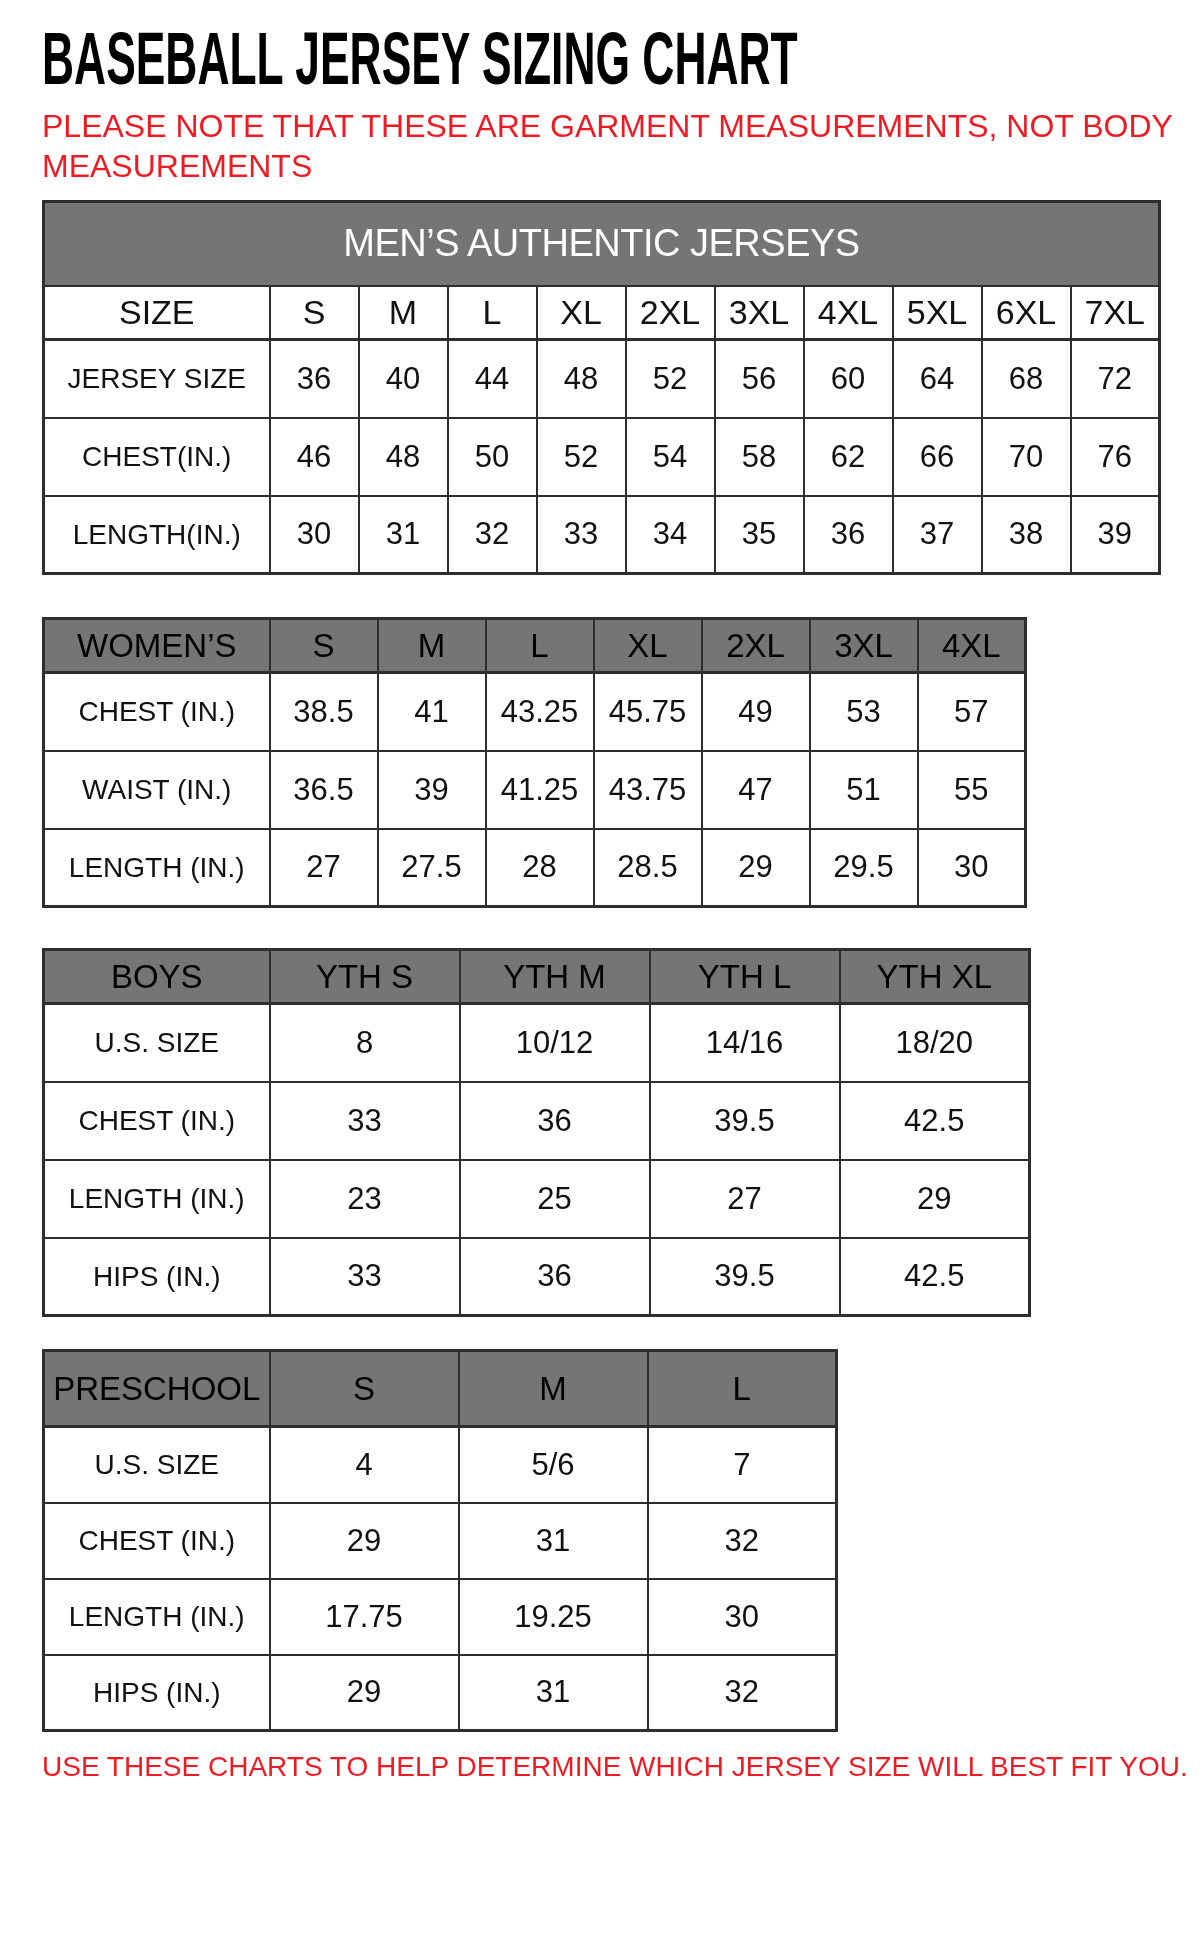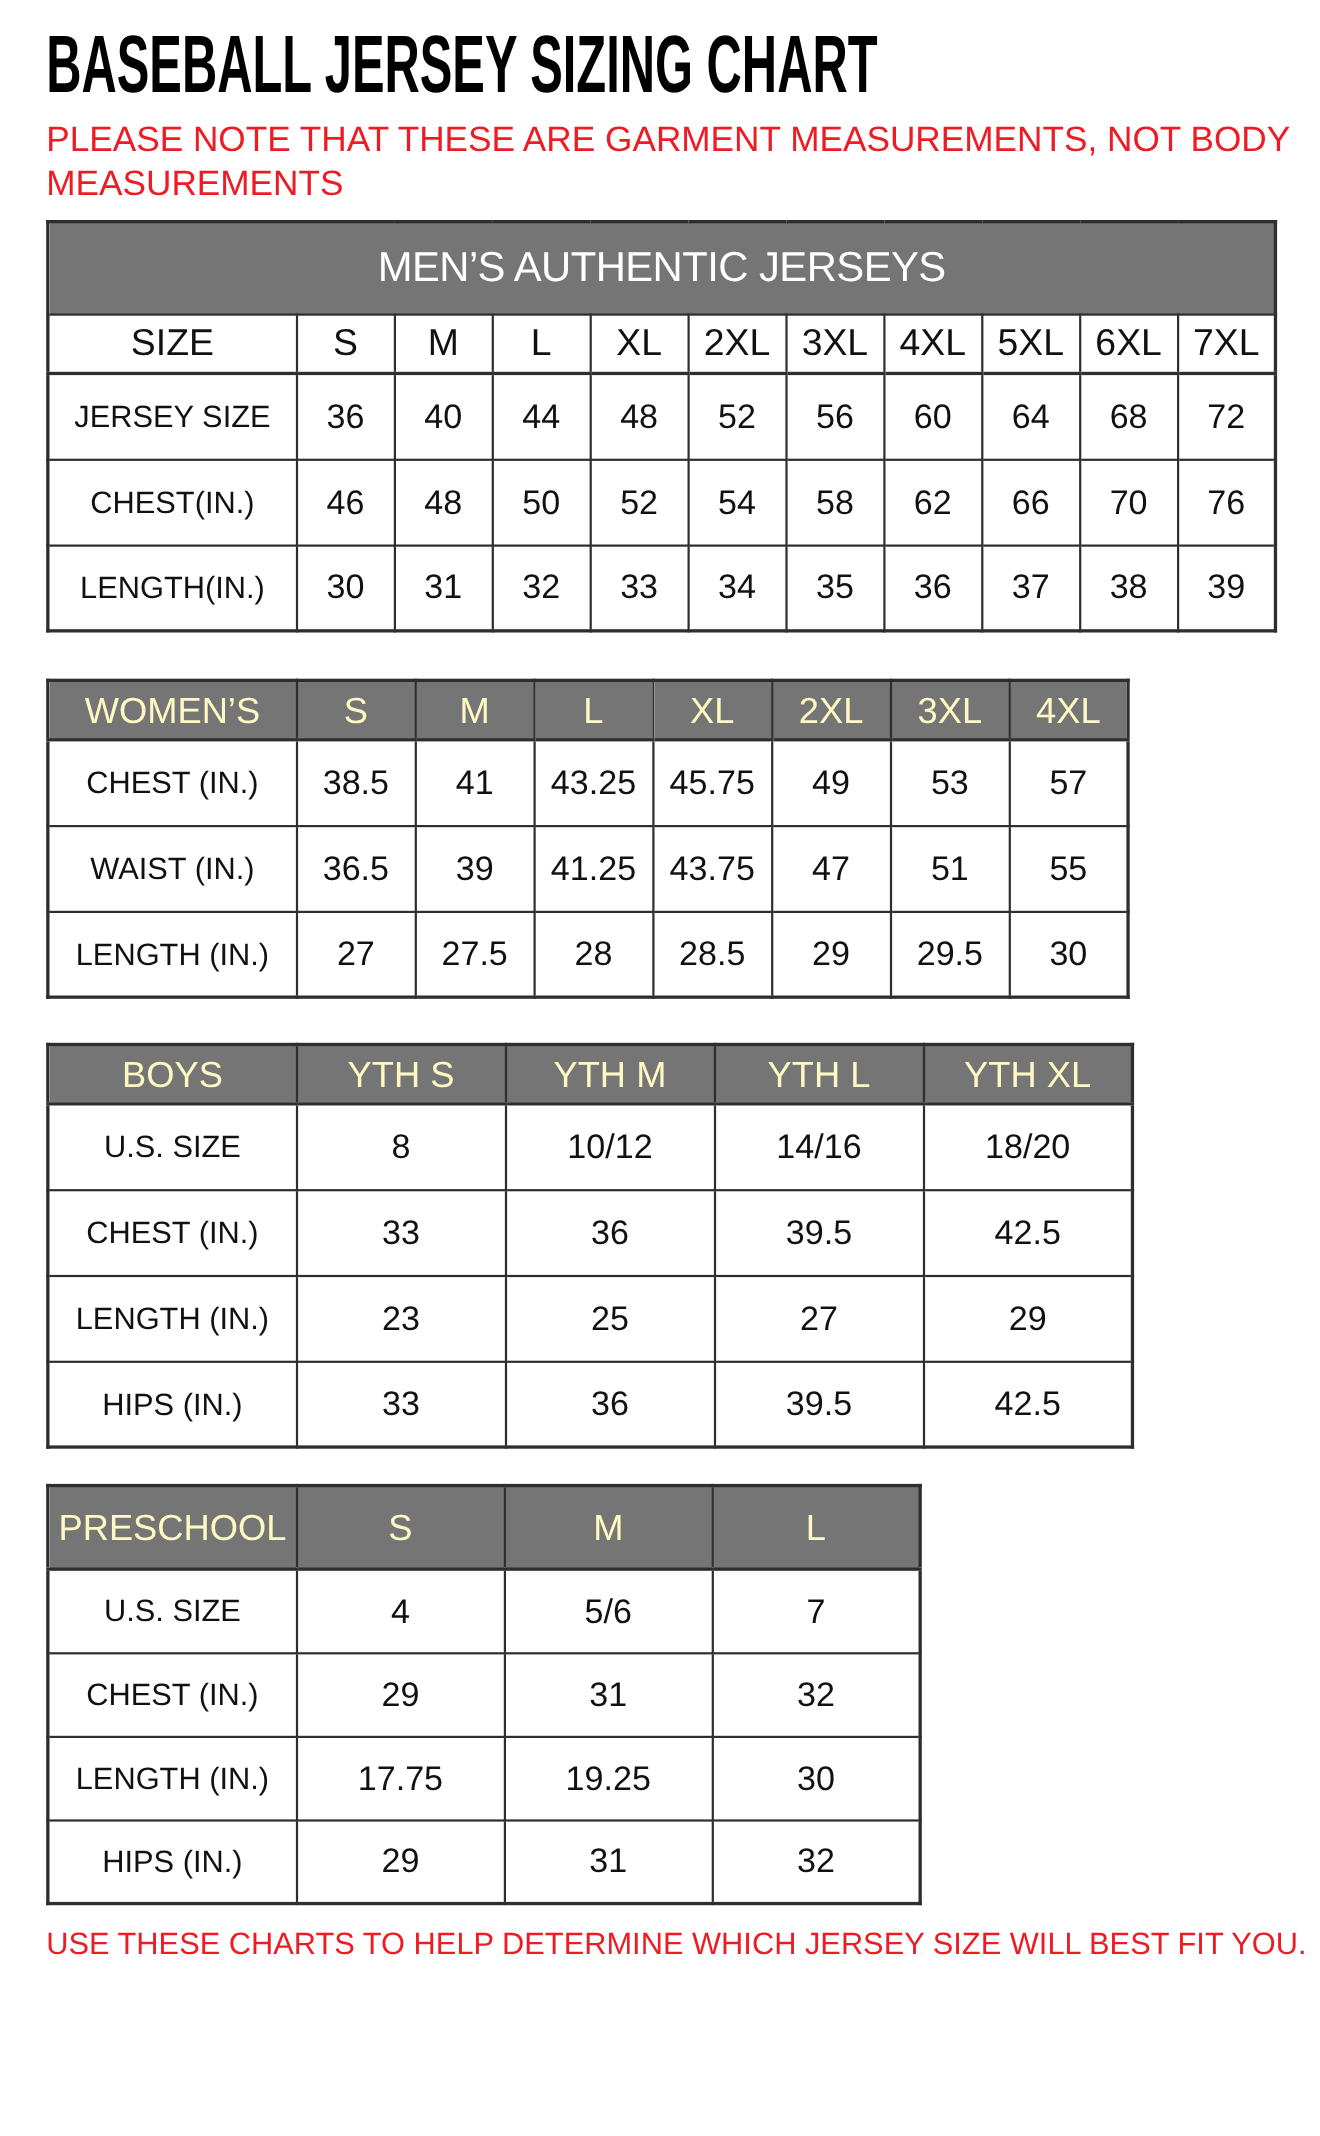--- a/index.html
+++ b/index.html
@@ -52,21 +52,21 @@
   .banner-cell{
     background:var(--gray);
     color:#ffffff;
     font-size:38px;
     letter-spacing:-0.5px;
   }
   tr.hdr-row{height:54px;}
   tr.hdr-row td{border-bottom-width:3px;}
   tr.hdr-row.gray td{
     background:var(--gray);
-    color:#fef9c3;
+    color:#000000;
     font-size:33px;
   }
   tr.hdr-row.plain td{font-size:34px;}
   tr.data-row{height:78px;}
   .label-cell{
     font-size:28px;
     line-height:33px;
     padding:0 10px;
   }
   .value-cell{font-size:31px;}

